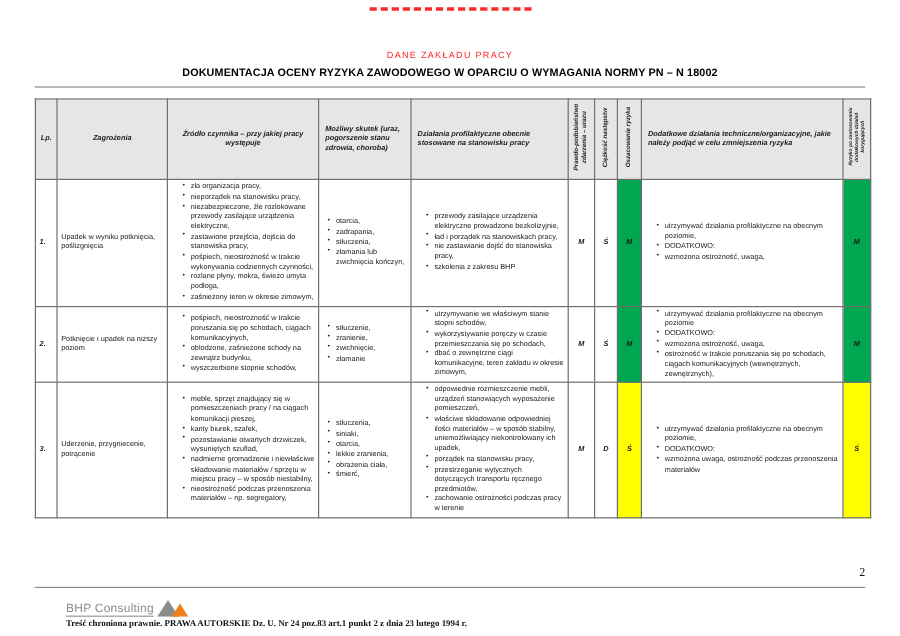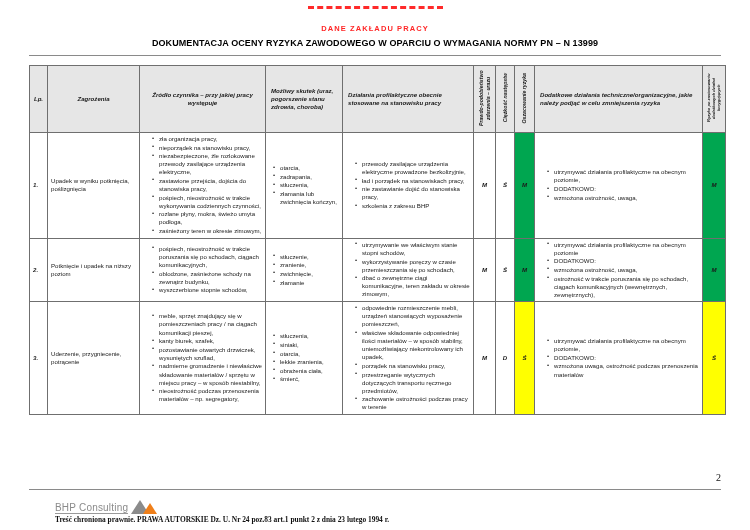--- a/index.html
+++ b/index.html
@@ -13,22 +13,22 @@
 
   
   .hdr{padding-top:6px;text-align:center;}
   .redact{
     display:inline-block;
     width:135px;height:3px;margin:0 auto 8px auto;
     border-top:3px dashed #ff2a2a;
     line-height:0;font-size:0;
   }
   .sub-red{
-    color:#ff2626;font-size:7.5px;font-weight:bold;letter-spacing:1.1px;
-    margin:0 0 5px 0;
+    color:#ff2626;font-size:7.5px;font-weight:normal;letter-spacing:1.1px;
+    margin:16px 0 5px 0;
     text-align:center;
   }
   .doc-title{
     color:#000;font-size:9px;font-weight:bold;letter-spacing:.1px;
     margin:0 0 7px 0;
   }
   .rule{
     width:692px;margin:0 auto;border-top:1px solid #8a8a8a;height:0;
   }
 
@@ -122,21 +122,21 @@
   }
 </style>
 </head>
 <body>
 
 <div class="page">
 
   <div class="hdr">
     <div class="redact"></div>
     <div class="sub-red">DANE ZAKŁADU PRACY</div>
-    <div class="doc-title">DOKUMENTACJA OCENY RYZYKA ZAWODOWEGO W OPARCIU O WYMAGANIA NORMY PN – N 13999</div>
+    <div class="doc-title">DOKUMENTACJA OCENY RYZYKA ZAWODOWEGO W OPARCIU O WYMAGANIA NORMY PN – N 18002</div>
   </div>
   <div class="rule"></div>
 
   <div class="tbl-wrap">
     <table class="risk">
       <colgroup>
         <col class="c-lp">
           <col class="c-zag">
           <col class="c-src">
           <col class="c-skutek">

